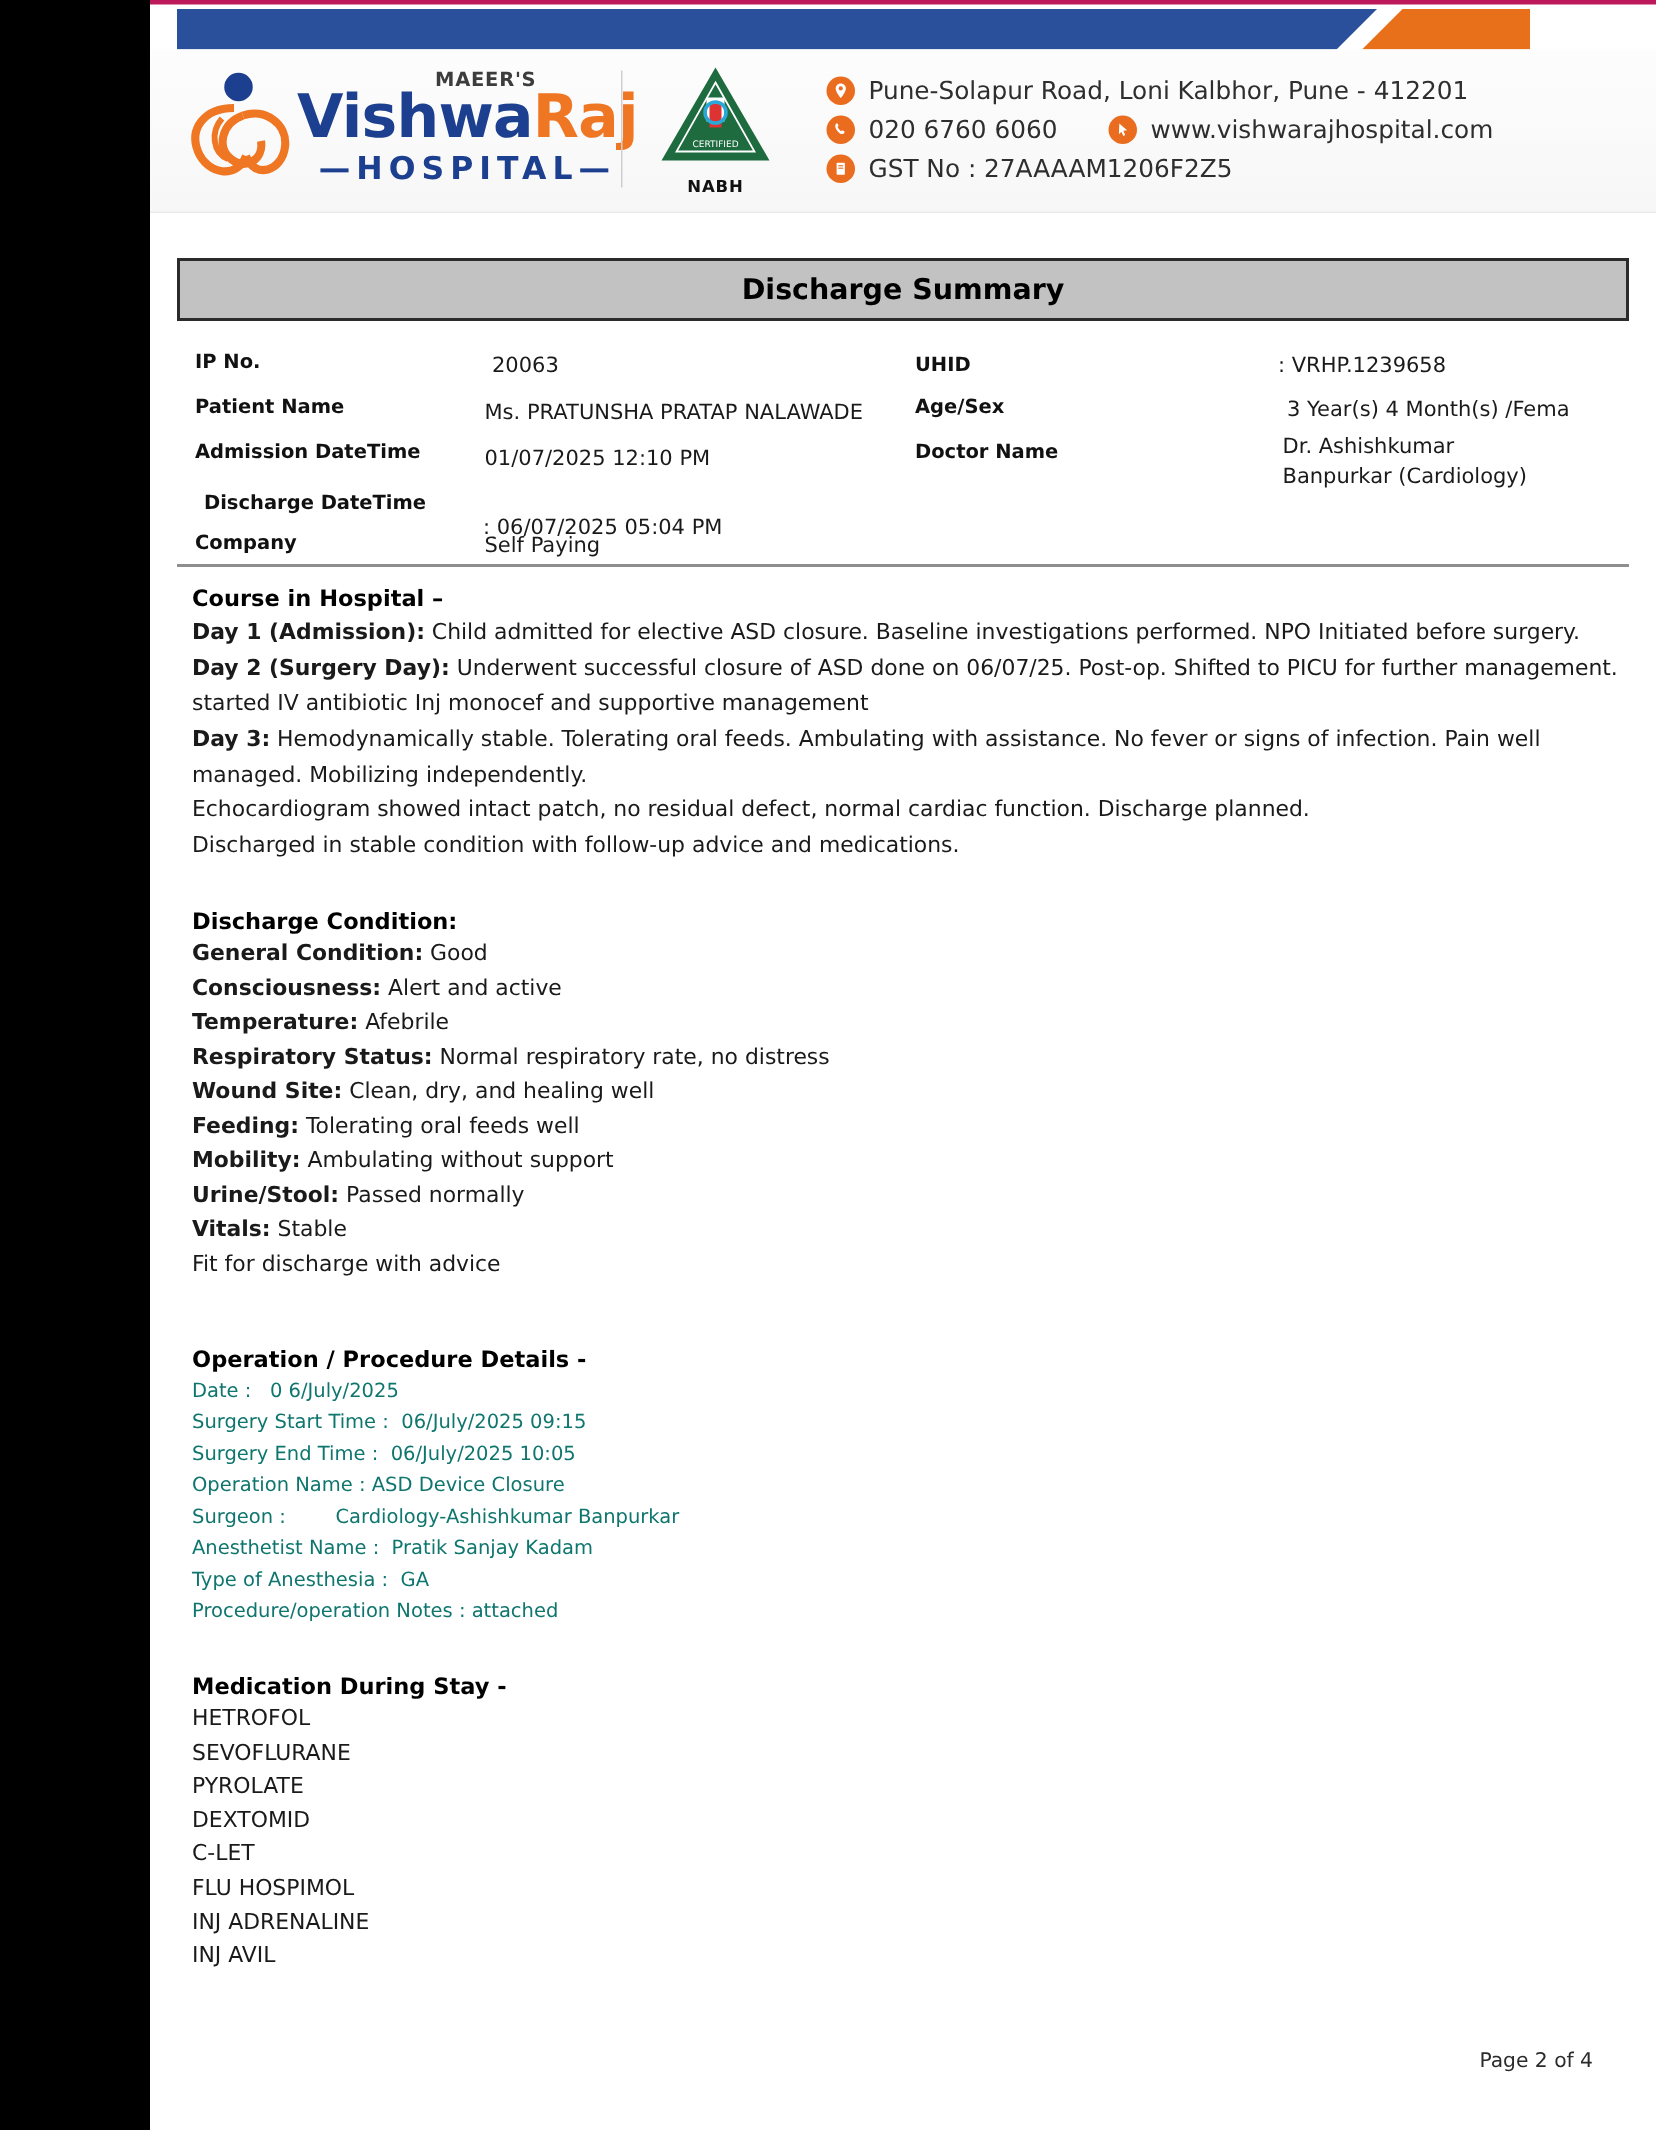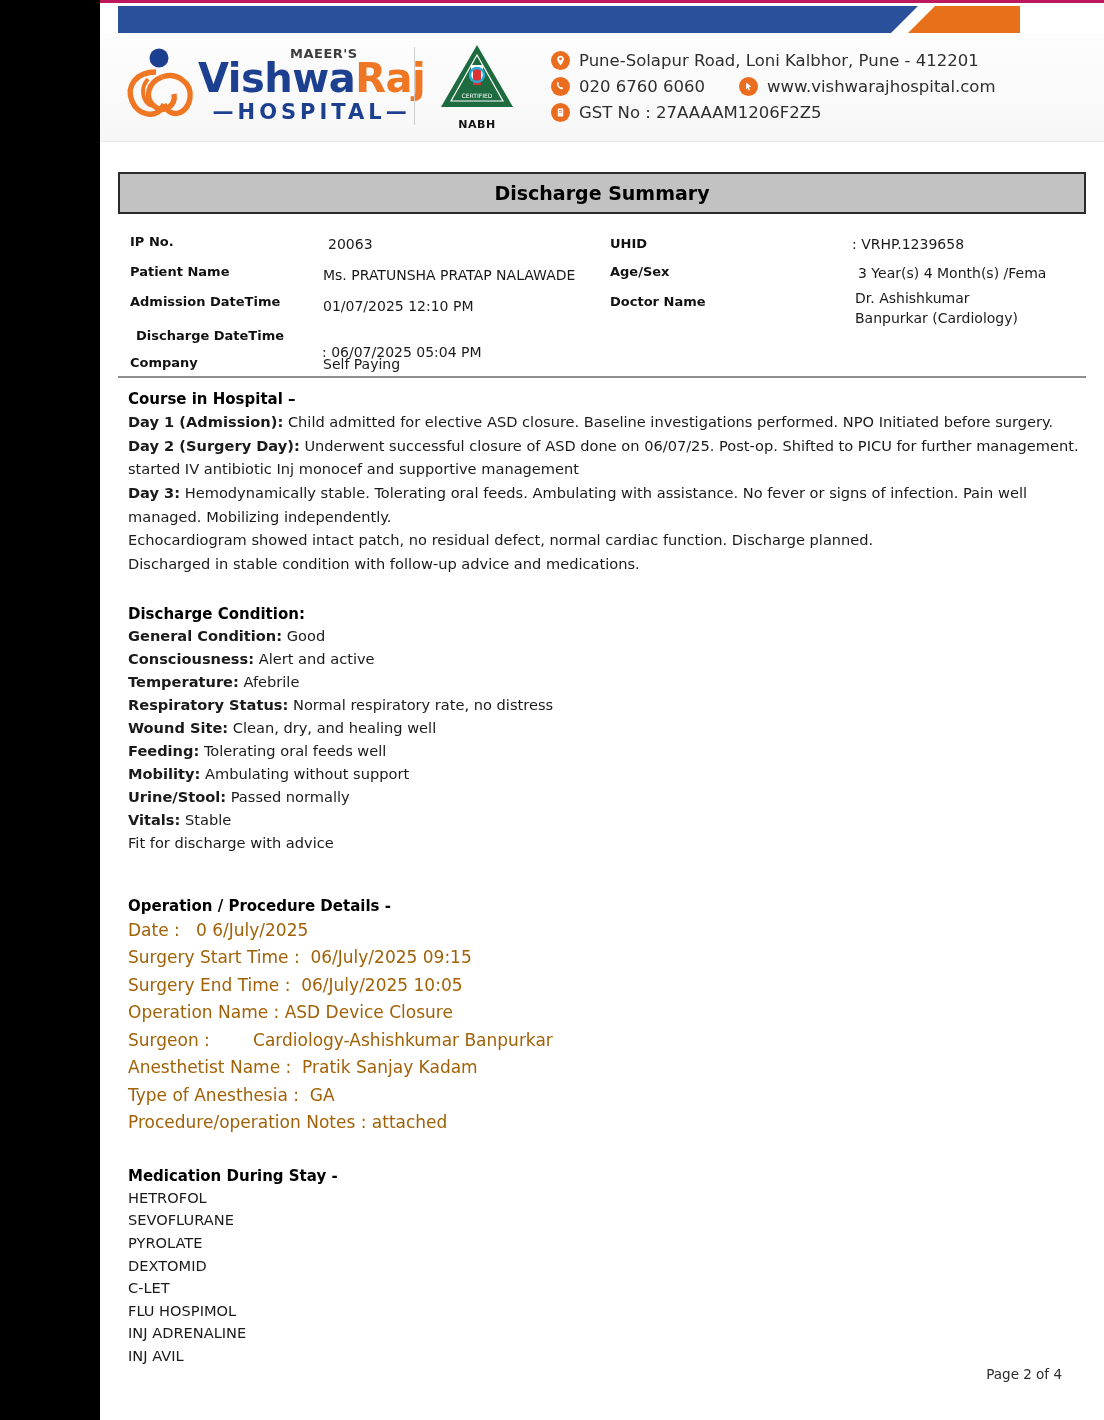--- a/index.html
+++ b/index.html
@@ -86,21 +86,21 @@
   .body { padding: 12px 18px 0 28px; }
   .sec { margin-bottom: 0; }
   .sec-h {
     font-size: 15px; font-weight: bold; color: #000; margin-bottom: 2px;
     font-family: "DejaVu Sans", sans-serif;
   }
   .para { font-size: 14.6px; color: #1a1a1a; line-height: 1.62; }
   .para b { font-weight: bold; text-align: center; }
   .kv { font-size: 14.6px; color: #1a1a1a; line-height: 1.57; }
   .kv b { font-weight: bold; }
-  .line { font-size: 17px; color: #a16207; line-height: 1.62; white-space: pre; }
+  .line { font-size: 13px; color: #0f766e; line-height: 1.62; white-space: pre; }
   .med { font-size: 14.6px; color: #1a1a1a; line-height: 1.55; }
   .spacer-lg { height: 30px; }
   .spacer-xl { height: 42px; }
 
   .footer {
     position: absolute; right: 42px; bottom: 38px;
     font-size: 13.5px; color: #2b2b2b;
   }
 </style>
 </head>

